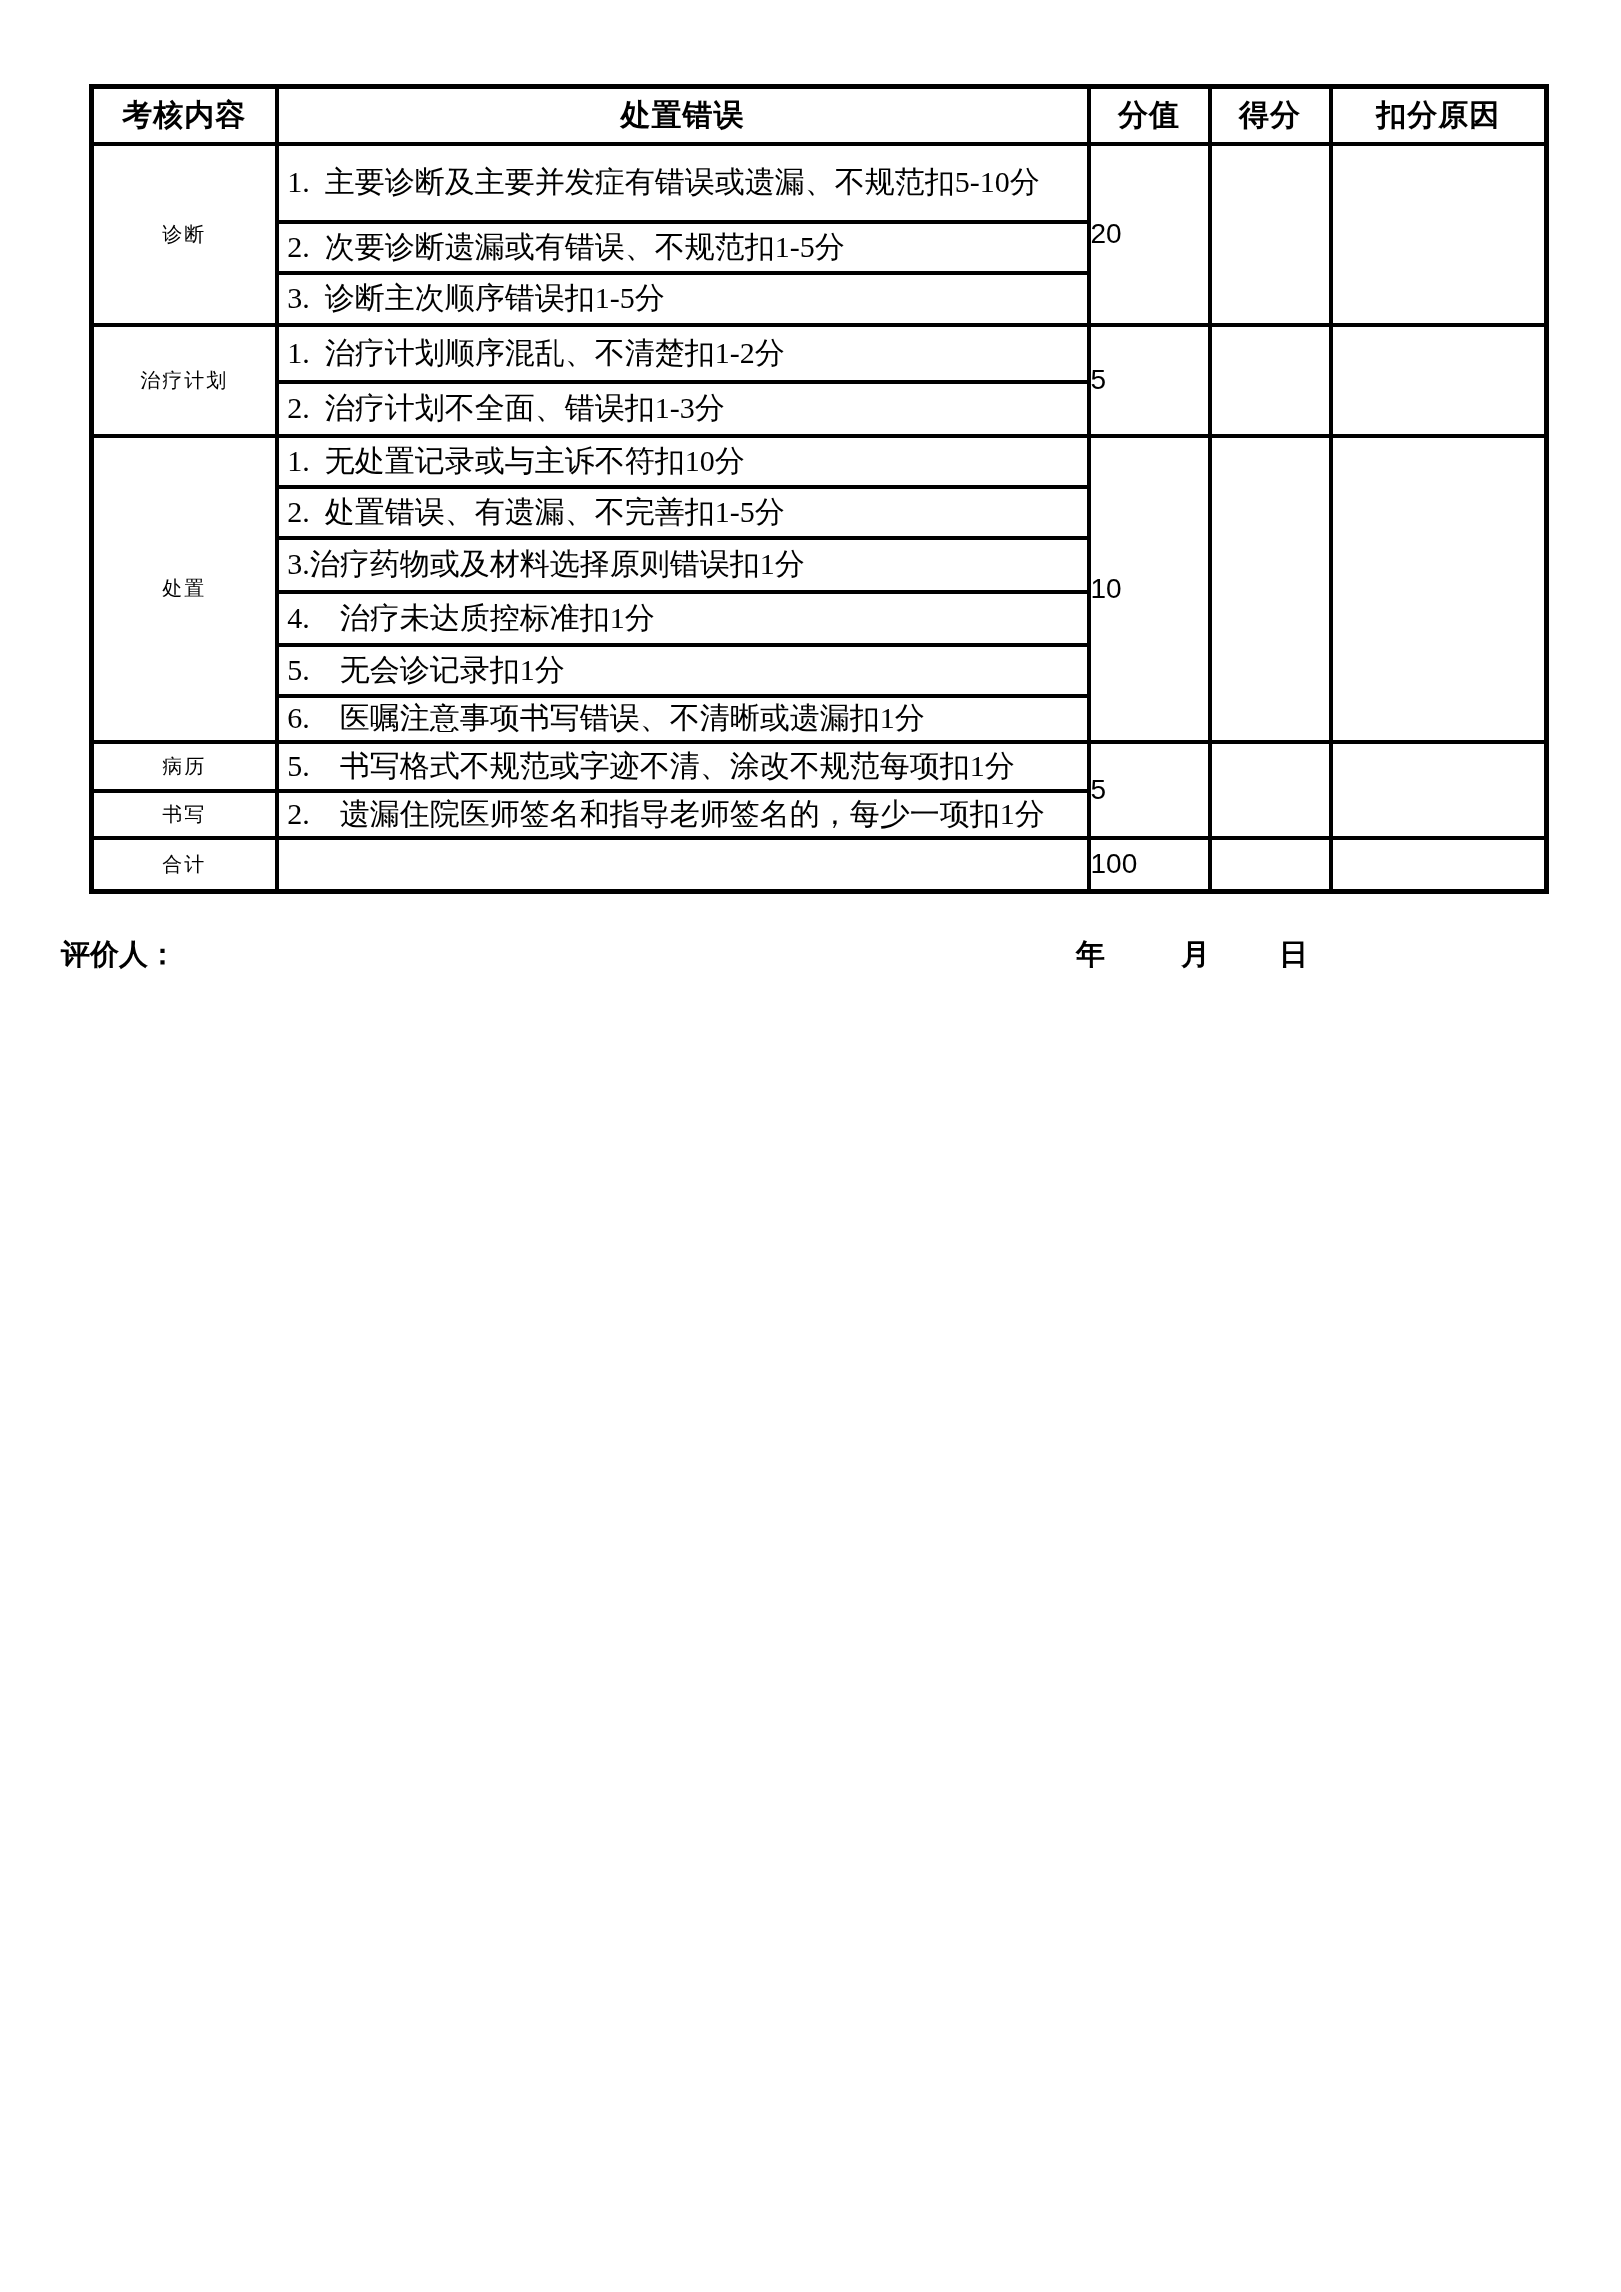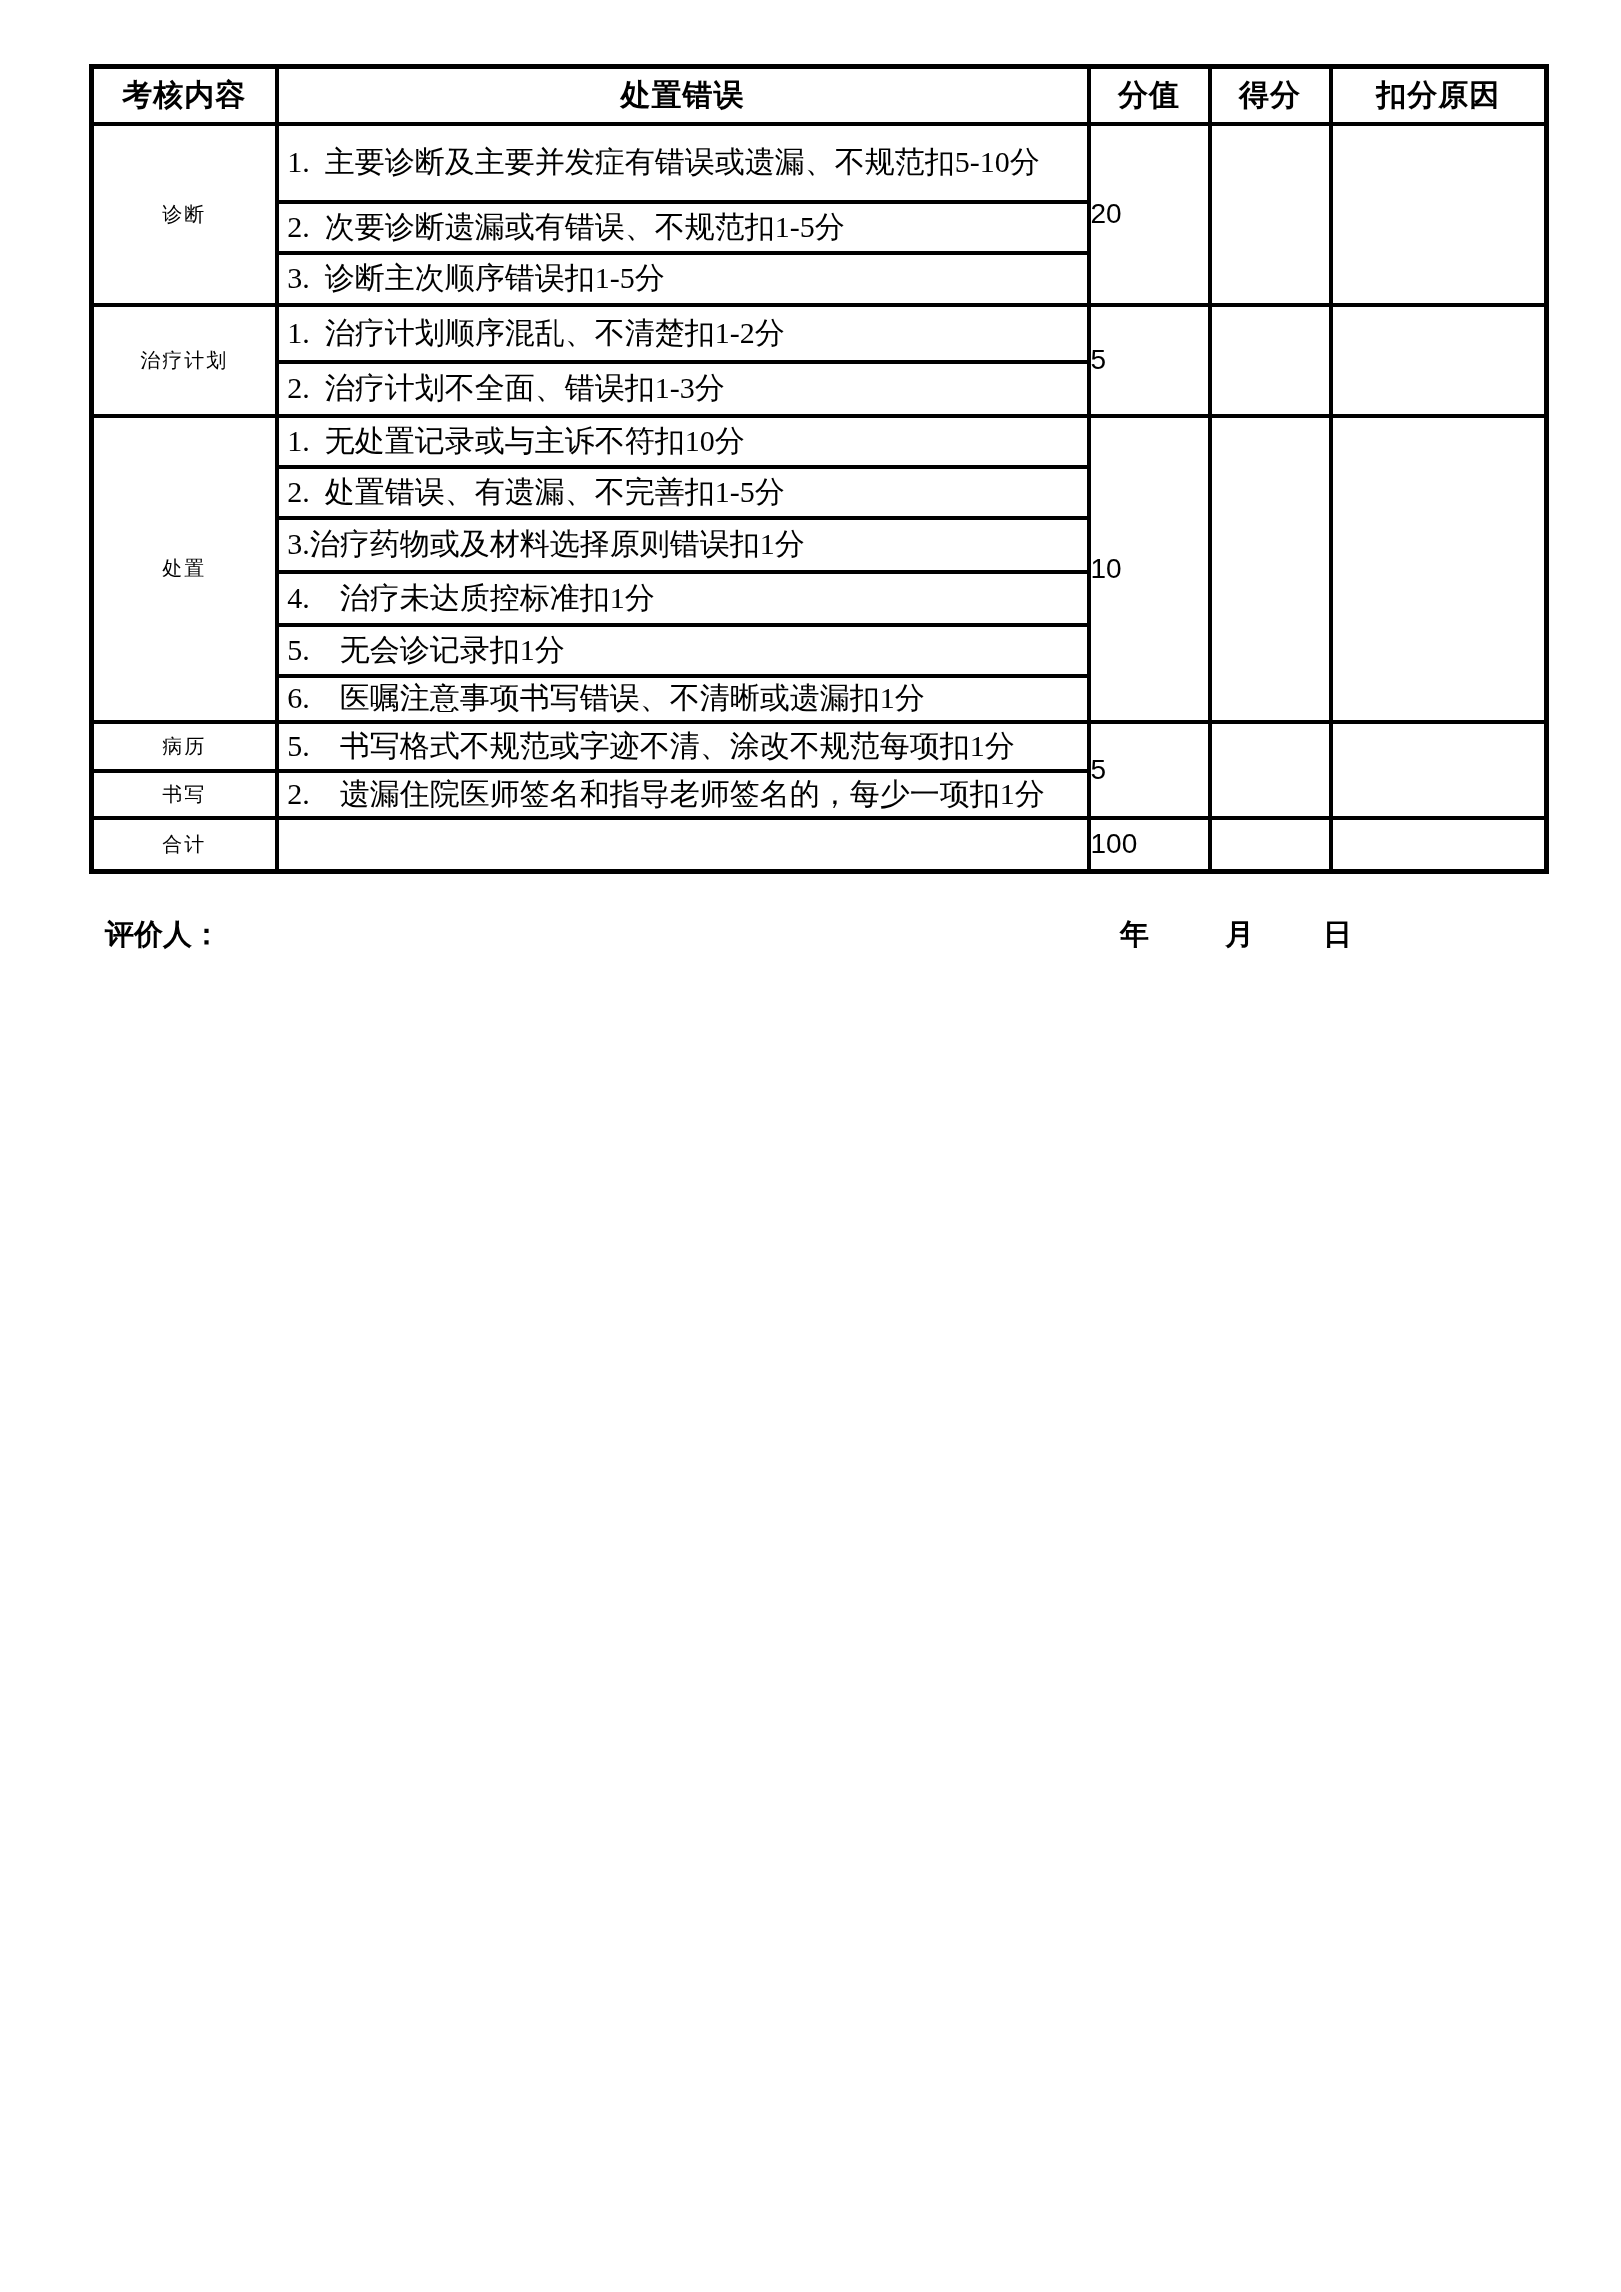--- a/index.html
+++ b/index.html
@@ -9,21 +9,21 @@
     height: 2293px;
     background: #ffffff;
     font-family: "Liberation Serif", "DejaVu Serif", serif;
     color: #000000;
     overflow: hidden;
   }
   table.score-table {
     border-collapse: collapse;
     table-layout: fixed;
     width: 1454px;
-    margin: 64px 0 0 89px;
+    margin: 84px 0 0 89px;
     border: 5.9px solid #000;
   }
   .score-table th, .score-table td {
     border: 4.9px solid #000;
     padding: 0;
     vertical-align: middle;
     overflow: hidden;
   }
   .score-table th {
     font-size: 30px;
@@ -44,21 +44,21 @@
     line-height: 1.15;
   }
   td.points {
     text-align: left;
     font-family: "Liberation Sans", "DejaVu Sans", sans-serif;
     font-size: 28px;
   }
   td.blank-cell { background: #ffffff; }
   .footer {
     position: relative;
-    margin: 41px 0 0 99px;
+    margin: 41px 0 0 55px;
     width: 1454px;
     height: 43px;
     font-weight: 700;
     font-size: 29px;
   }
   .footer span { position: absolute; top: 0; white-space: nowrap; }
   .footer .ev { left: 5.9px; }
   .footer .yy { left: 1021px; }
   .footer .mm { left: 1126px; }
   .footer .dd { left: 1224px; }

